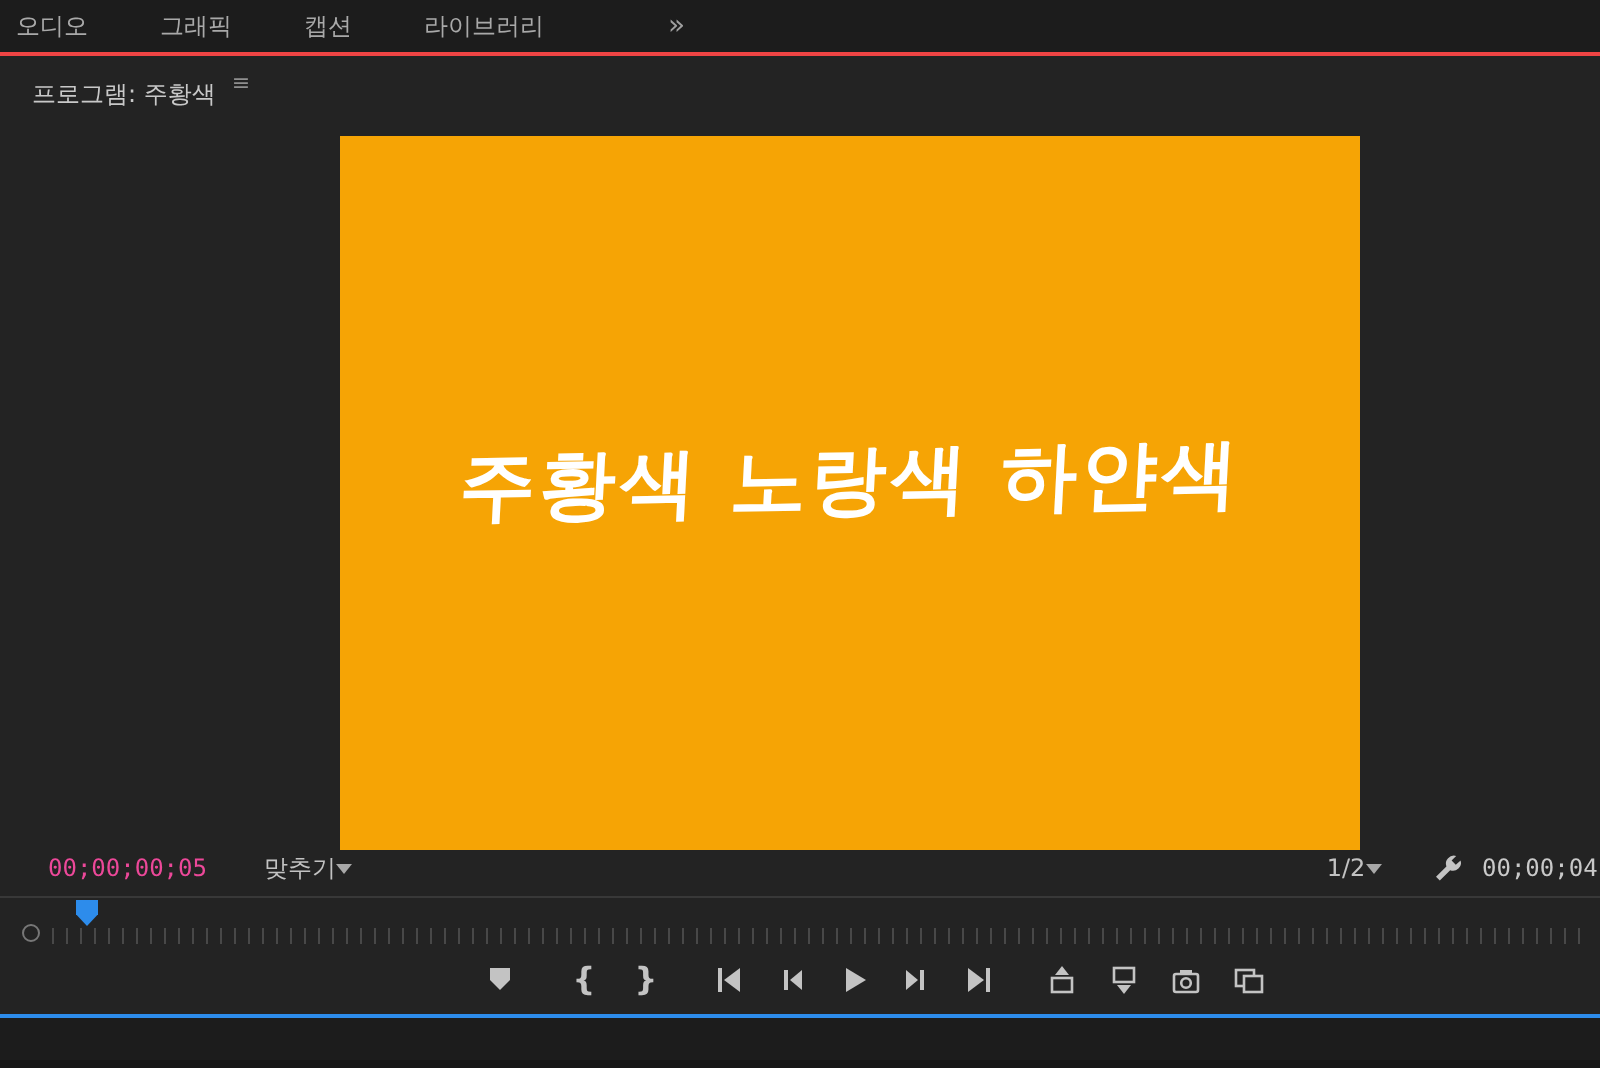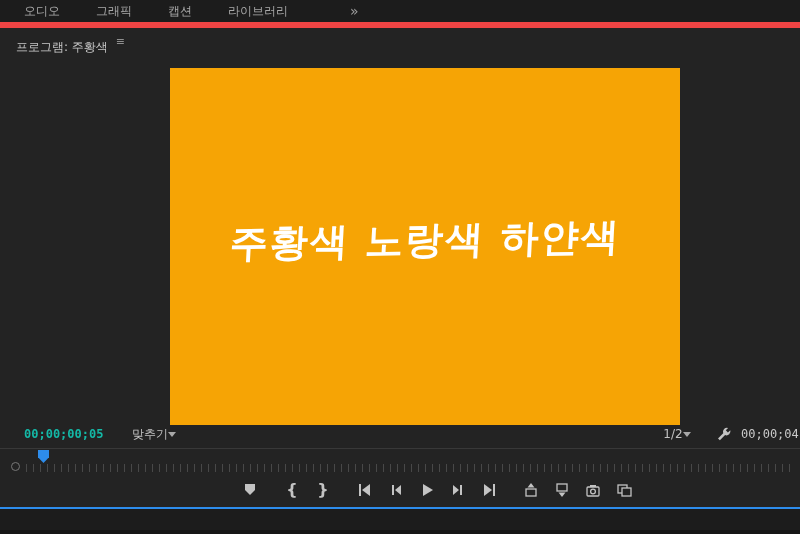--- a/index.html
+++ b/index.html
@@ -8,22 +8,22 @@
     background:#232323;
     font-family:"DejaVu Sans","Liberation Sans",sans-serif;
     position:relative;
     color:#c6c6c6;
   }
   .stage { position:absolute; inset:0; }
 
   
   .tabbar {
     position:absolute; left:0; top:0; width:800px; height:28px;
-    background:#1c1c1c; border-bottom:6px solid #ef4444;
-    display:flex; align-items:center; padding-left:24px; gap:36px;
+    background:#1c1c1c; border-bottom:2px solid #ef4444;
+    display:flex; align-items:center; padding-left:8px; gap:36px;
   }
   .tab { font-size:12px; color:#a9a9a9; cursor:default; white-space:nowrap; }
   .tab.overflow { margin-left:26px; font-size:14px; color:#9f9f9f; }
 
   
   .panel-header {
     position:absolute; left:0; top:30px; width:800px; height:22px;
     display:flex; align-items:center; padding-left:16px; gap:8px;
   }
   .panel-title { font-size:12px; color:#c8c8c8;margin-top:13px; }
@@ -103,21 +103,21 @@
   <div class="panel-header">
     <span class="panel-title">프로그램: 주황색</span>
     <span class="menu-icon">≡</span>
   </div>
 
   <div class="video-frame" style="background:#F6A405;">
     <div class="video-text" style="color:#FFFFFF;">주황색 노랑색 하얀색</div>
   </div>
 
   <div class="controls-row">
-    <span class="tc current" style="color:#14b8a6;font-weight:bold;">00;00;00;05</span>
+    <span class="tc current" style="color:#ec4899;">00;00;00;05</span>
     <div class="dropdown fit">
       <span>맞추기</span>
       <span class="chev-down"></span>
     </div>
     <div class="dropdown res">
       <span>1/2</span>
       <span class="chev-down"></span>
     </div>
     <span class="wrench">
       <svg width="16" height="16" viewBox="0 0 16 16">

